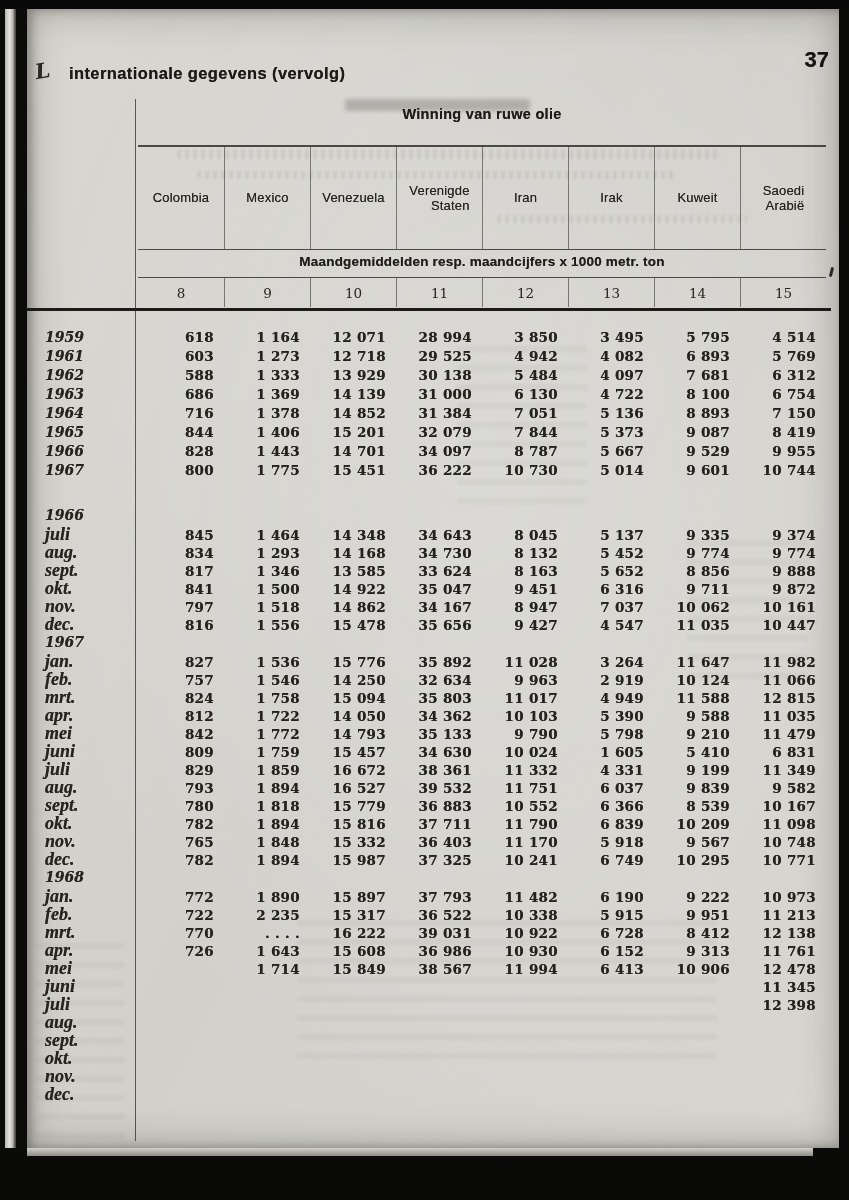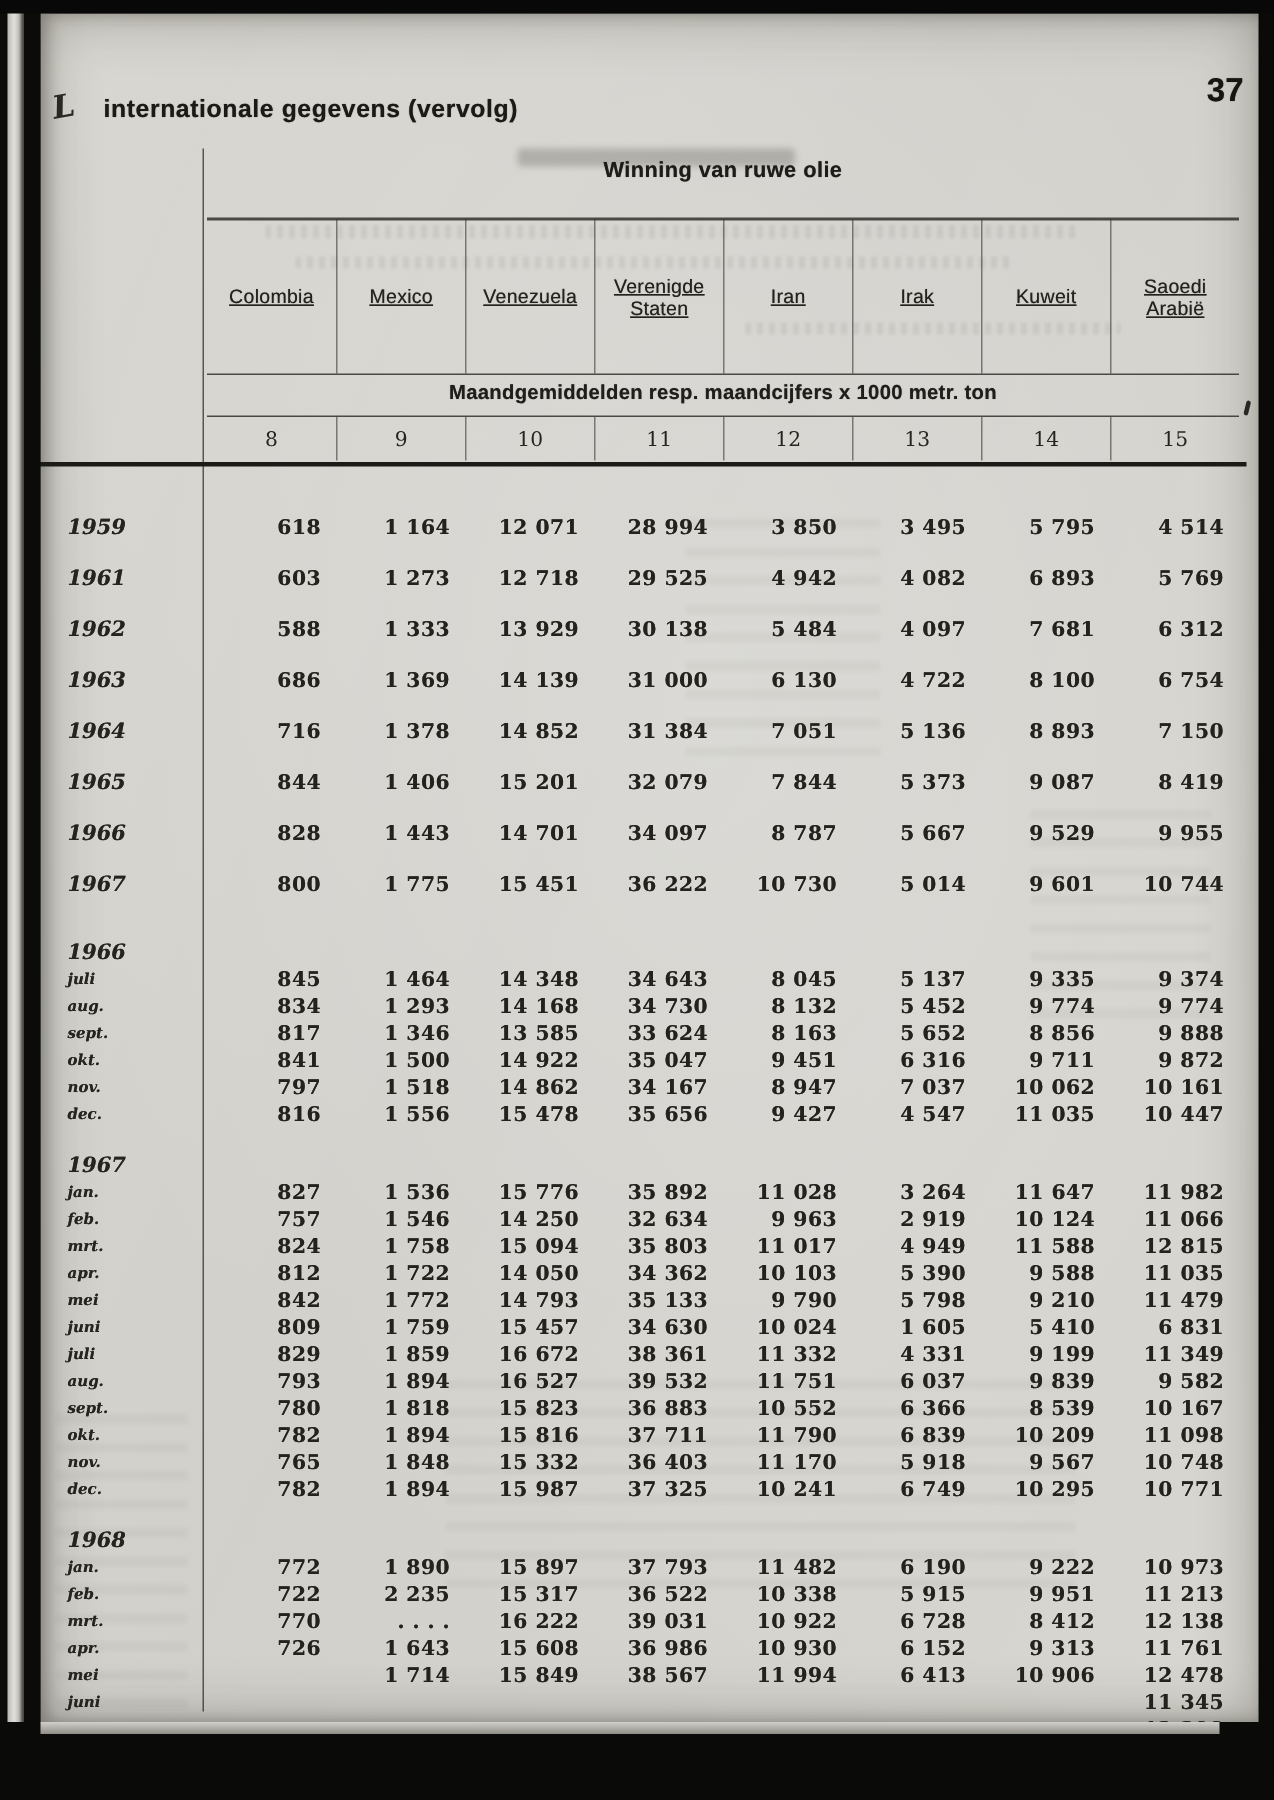--- a/index.html
+++ b/index.html
@@ -48,45 +48,45 @@
                font:700 14.5px "Liberation Sans",sans-serif; color:#1e1c18; letter-spacing:.3px;
                text-shadow:0 0 .5px rgba(30,28,22,.75); }
   .rule { position:absolute; left:111px; width:688px; height:1px; background:rgba(40,38,33,.8); }
   .rule-top { top:136px; height:2px; }
   .rule-under-headers { top:240px; }
   .rule-above-numbers { top:268px; }
   .rule-heavy { position:absolute; left:-7px; top:299px; width:811px; height:3px; background:#1d1b17; }
 
   .col-headers { position:absolute; left:111px; top:137px; width:688px; height:103px;
                  display:grid; grid-template-columns:repeat(8,86px); }
-  .col-h { display:flex; align-items:center; justify-content:center; text-align:center;
+  .col-h { display:flex; align-items:center; justify-content:center; text-align:right;
            white-space:pre-line; line-height:1.2;
            font:400 13px "Liberation Sans",sans-serif; color:#24221d; letter-spacing:.2px;
-           text-shadow:0 0 .5px rgba(36,34,29,.7);text-decoration:underline; }
+           text-shadow:0 0 .5px rgba(36,34,29,.7); }
   .col-h + .col-h { border-left:1px solid rgba(58,55,48,.6); }
 
   .subtitle { position:absolute; left:111px; top:245px; width:688px; height:22px; line-height:22px;
               text-align:center; font:700 13.5px "Liberation Sans",sans-serif; color:#201e1a;
               letter-spacing:.2px; text-shadow:0 0 .5px rgba(32,30,26,.7); }
 
   .numbers-row { position:absolute; left:111px; top:269px; width:688px; height:29px;
                  display:grid; grid-template-columns:repeat(8,86px); }
   .num-h { display:flex; align-items:center; justify-content:center;
            font:400 13.5px "DejaVu Serif",serif; color:#26241f; }
   .num-h + .num-h { border-left:1px solid rgba(58,55,48,.6); }
 
   
   .tbody { position:absolute; left:3px; top:308px; width:796px; padding-top:10px; }
   .tsection.gap { margin-top:26px; }
   .row { display:grid; grid-template-columns:108px repeat(8,86px); align-items:center; }
-  .yrow, .yearhead { height:19px;margin-top:15px; }
+  .yrow, .yearhead { height:19px; }
   .mrow { height:18px; }
   .label-cell { padding-left:15px; font:italic 700 14px "DejaVu Serif",serif; color:#26241f;
                 text-shadow:0 0 .4px rgba(38,36,31,.75); }
-  .mrow .label-cell { font-size:10px; }
+  .mrow .label-cell { font-size:18px;font-family:Liberation Serif, serif; }
   .cell { text-align:right; padding-right:10px;
           font:700 13.5px "DejaVu Serif",serif; color:#24221d; letter-spacing:.3px;
           text-shadow:0 0 .4px rgba(36,34,29,.7); white-space:nowrap; }
 
   
   .ghost { position:absolute; pointer-events:none; }
   .g-smudge { background:rgba(60,56,48,.45); filter:blur(2px); border-radius:3px; opacity:.55; }
   .g-line { background:repeating-linear-gradient(90deg, rgba(95,90,78,.6) 0 4px, rgba(95,90,78,0) 4px 8px);
             filter:blur(1.1px); opacity:.17; border-radius:2px; }
   .g-block { background:repeating-linear-gradient(0deg, rgba(95,90,78,.55) 0 6px, transparent 6px 19px);
@@ -402,21 +402,21 @@
             <div class="cell">39 532</div>
             <div class="cell">11 751</div>
             <div class="cell">6 037</div>
             <div class="cell">9 839</div>
             <div class="cell">9 582</div>
           </div>
           <div class="row mrow">
             <div class="label-cell">sept.</div>
             <div class="cell">780</div>
             <div class="cell">1 818</div>
-            <div class="cell">15 823</div>
+            <div class="cell">15 779</div>
             <div class="cell">36 883</div>
             <div class="cell">10 552</div>
             <div class="cell">6 366</div>
             <div class="cell">8 539</div>
             <div class="cell">10 167</div>
           </div>
           <div class="row mrow">
             <div class="label-cell">okt.</div>
             <div class="cell">782</div>
             <div class="cell">1 894</div>

